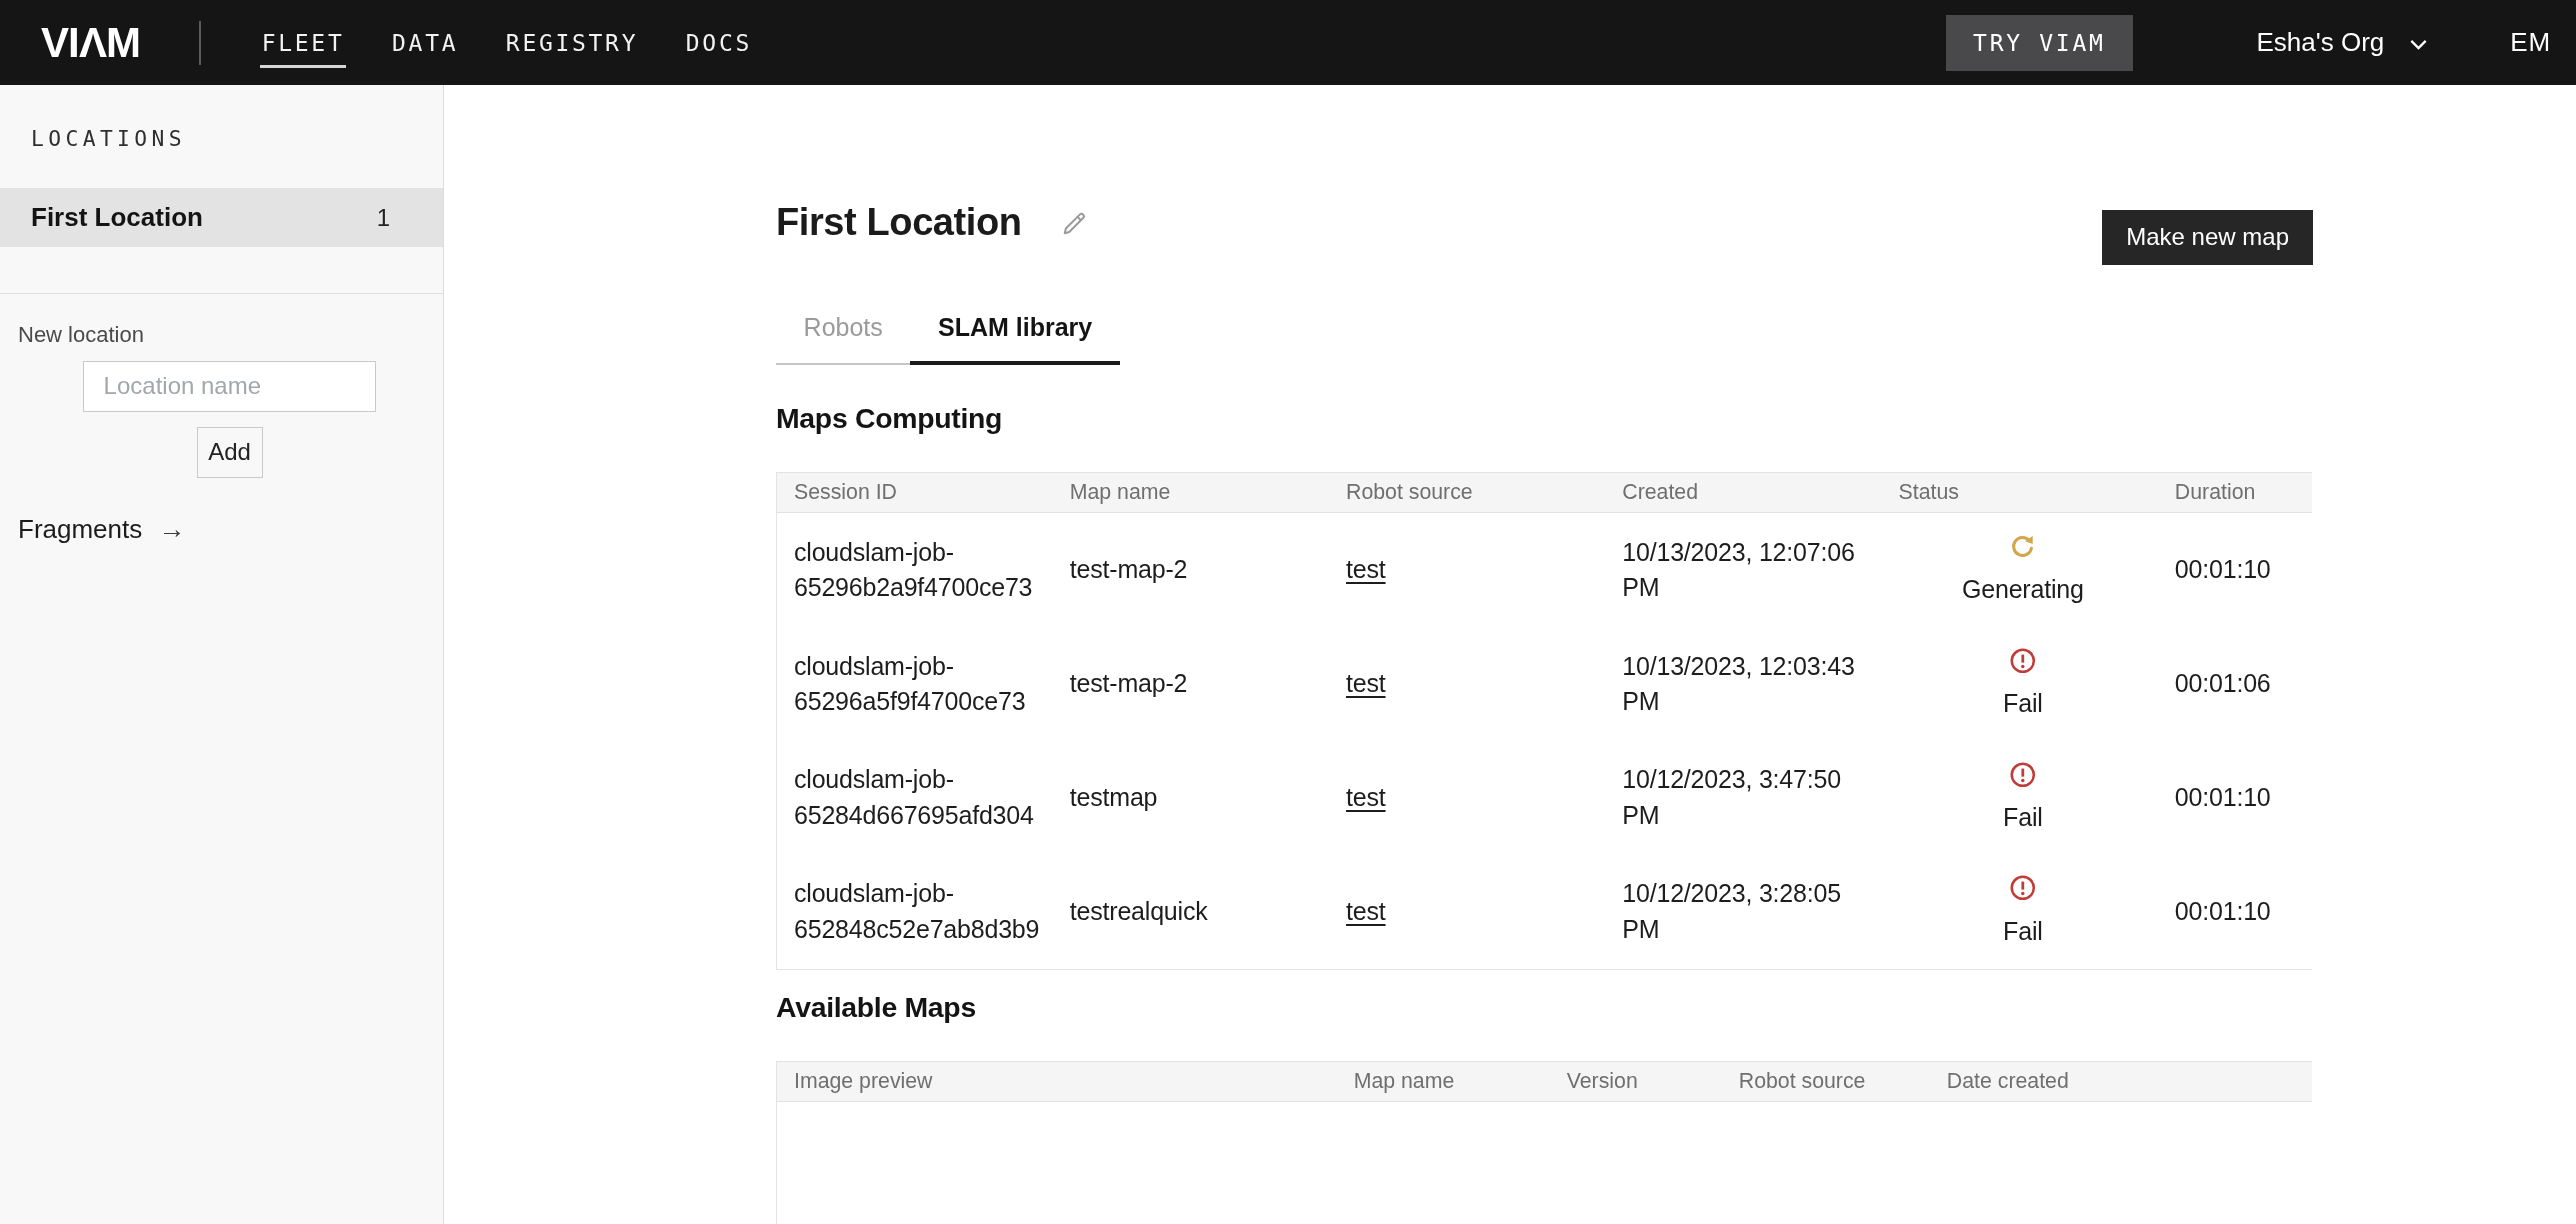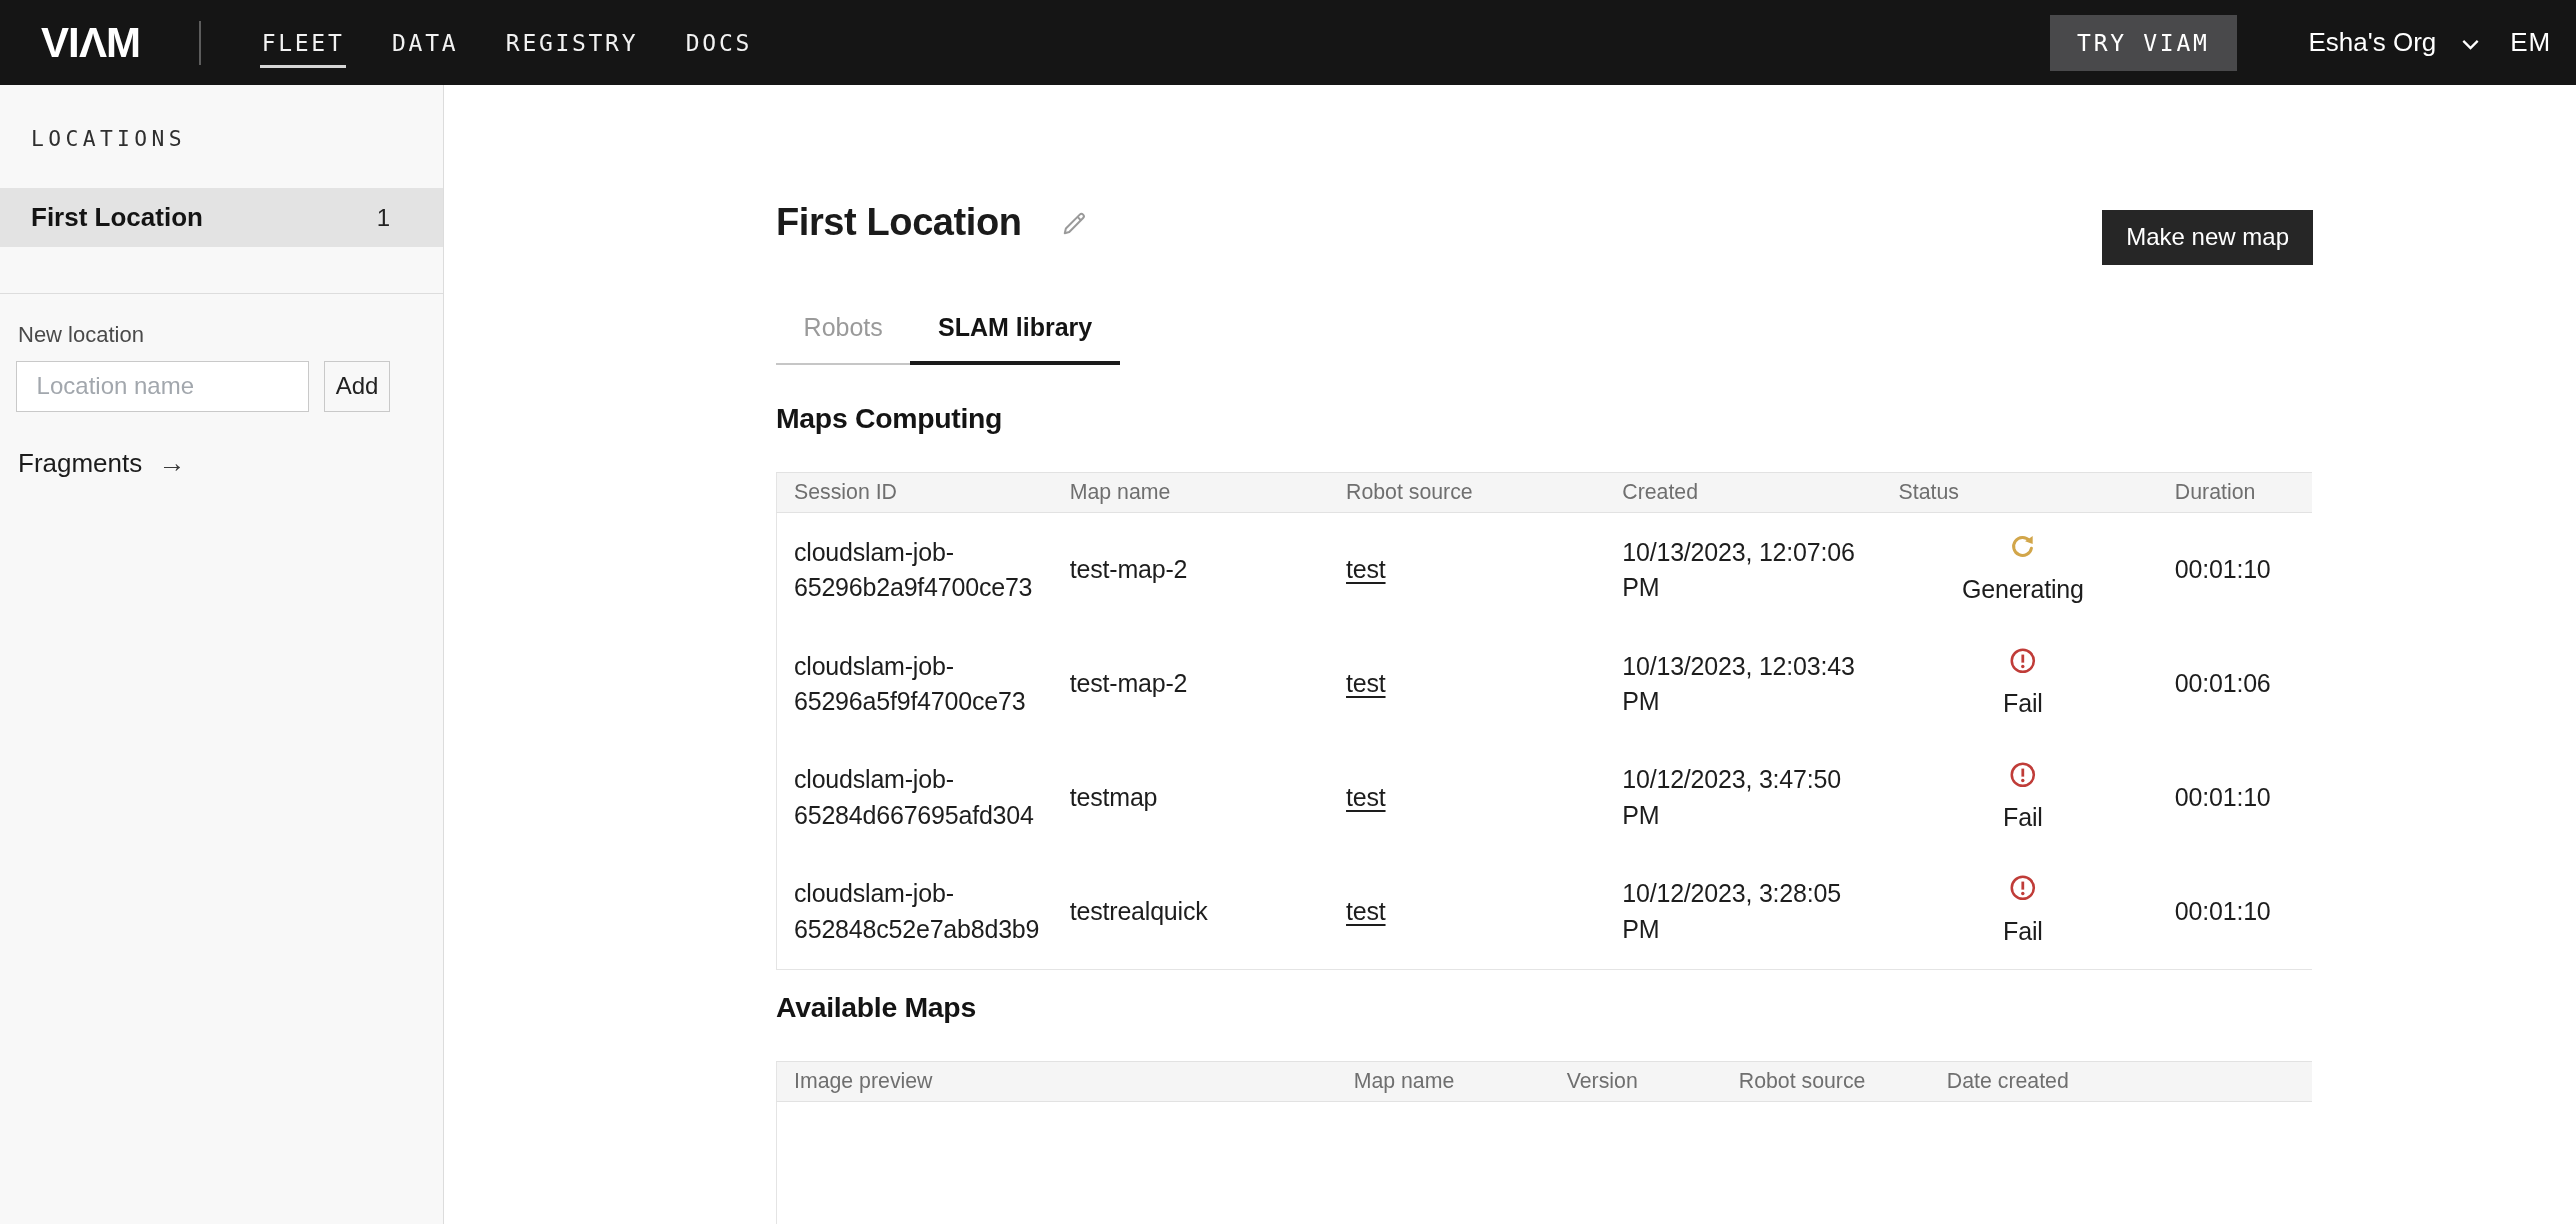--- a/index.html
+++ b/index.html
@@ -10,39 +10,39 @@
   
   .topnav { position:absolute; top:0; left:0; width:2576px; height:85px;
             background:#151515; display:flex; align-items:center; padding:0 21.3px 0 41px; }
   .logo { color:#ffffff; font-size:42px; font-weight:800; letter-spacing:-0.9px; line-height:1; }
   .nav-divider { width:1.8px; height:44px; background:#5c5c5c; margin:0 59px 0 59px; }
   .nav-items { display:flex; align-items:center; gap:44px; }
   .nav-item { position:relative; color:#f2f2f2; font-size:23px; letter-spacing:2.7px;
               padding:21.3px 1.8px; cursor:pointer; }
   .nav-item.active::after { content:""; position:absolute; left:0; right:0; bottom:9px;
               height:2.7px; background:#d6d6d6; }
-  .nav-right { margin-left:auto; display:flex; align-items:center; gap:28px; }
+  .nav-right { margin-left:auto; display:flex; align-items:center; gap:80px; }
   .try-viam-btn { background:#49494b; color:#ffffff; font-size:23px; letter-spacing:2.7px;
               padding:15px 27px; border:none; cursor:pointer; }
   .org-switcher { display:flex; align-items:center; gap:23px; color:#ffffff;
               font-size:26px; cursor:pointer;margin-left:44px; }
   .org-chevron { width:23px; height:23px; margin-top:3.6px; }
   .avatar { color:#ffffff; font-size:26px; letter-spacing:0.9px; cursor:pointer; padding-right:3.6px; }
 
   
   .sidebar { position:absolute; top:85px; left:0; width:444px; height:1140px;
              background:#f8f8f8; border-right:0.9px solid #dcdcdc; }
   .side-heading { font-size:21.3px; letter-spacing:4.4px; color:#2f2f2f; padding:41px 0 0 31px; }
   .location-row { margin-top:37px; height:59px; background:#e3e3e3; display:flex;
              align-items:center; justify-content:space-between; padding:0 53px 0 31px; cursor:pointer; }
   .location-name { font-size:26px; font-weight:700; color:#141414; }
   .location-count { font-size:24px; color:#222222; }
   .side-divider { border:none; border-top:0.9px solid #dddddd; margin:46px 0 0 0; }
   .new-location-label { font-size:22px; color:#4a4a4a; padding:28.4px 0 0 18px; }
-  .new-location-form { display:flex; align-items:center; gap:15px; padding:12.4px 0 0 16px; }
+  .new-location-form { display:flex; align-items:center; gap:15px; padding:12.4px 0 0 16px;flex-direction:column; }
   .location-input { width:293px; height:51px; border:0.9px solid #c9c9c9; background:#ffffff;
              font-size:24px; color:#222; padding:0 19.6px; outline:none;
              font-family:"Liberation Sans", sans-serif; }
   .location-input::placeholder { color:#a2a7ad; }
   .add-btn { width:66px; height:51px; border:0.9px solid #c9c9c9; background:transparent;
              font-size:24px; color:#222222; cursor:pointer;
              font-family:"Liberation Sans", sans-serif; }
   .fragments-link { display:flex; align-items:center; gap:16px; padding:36px 0 0 18px;
              font-size:26px; color:#1c1c1c; cursor:pointer; width:fit-content; }
   .fragments-arrow { font-size:27px; color:#3a3a3a; }

